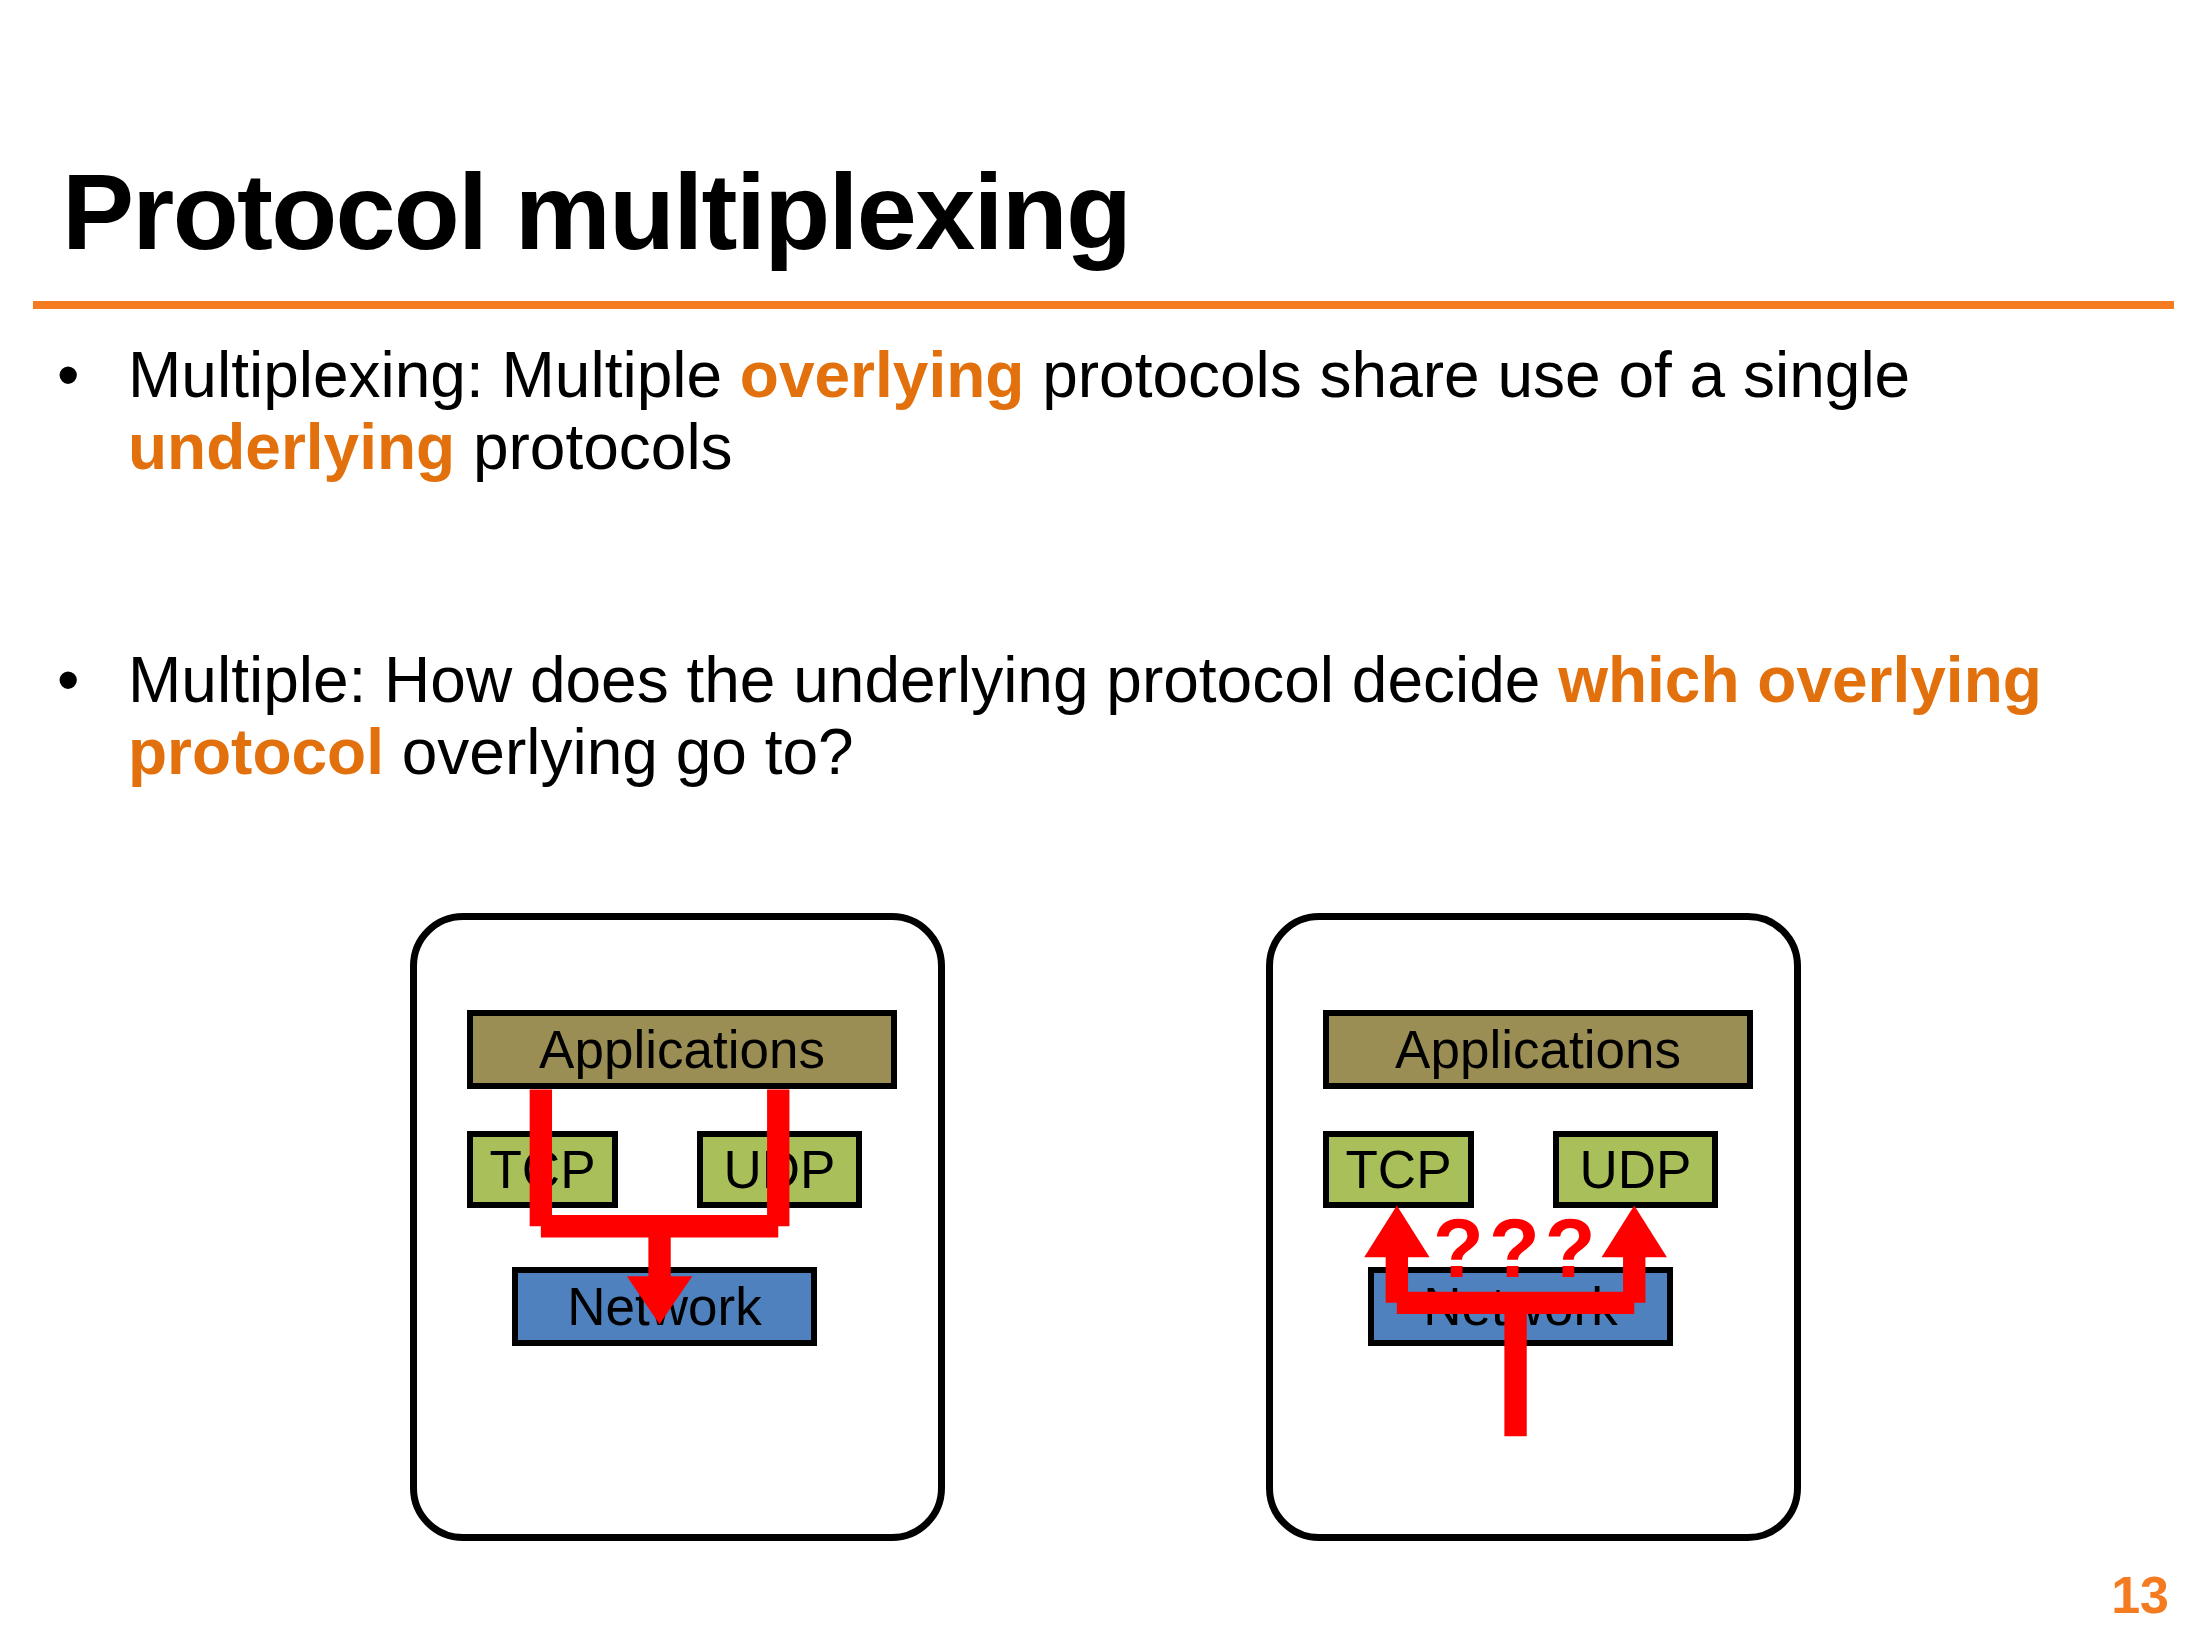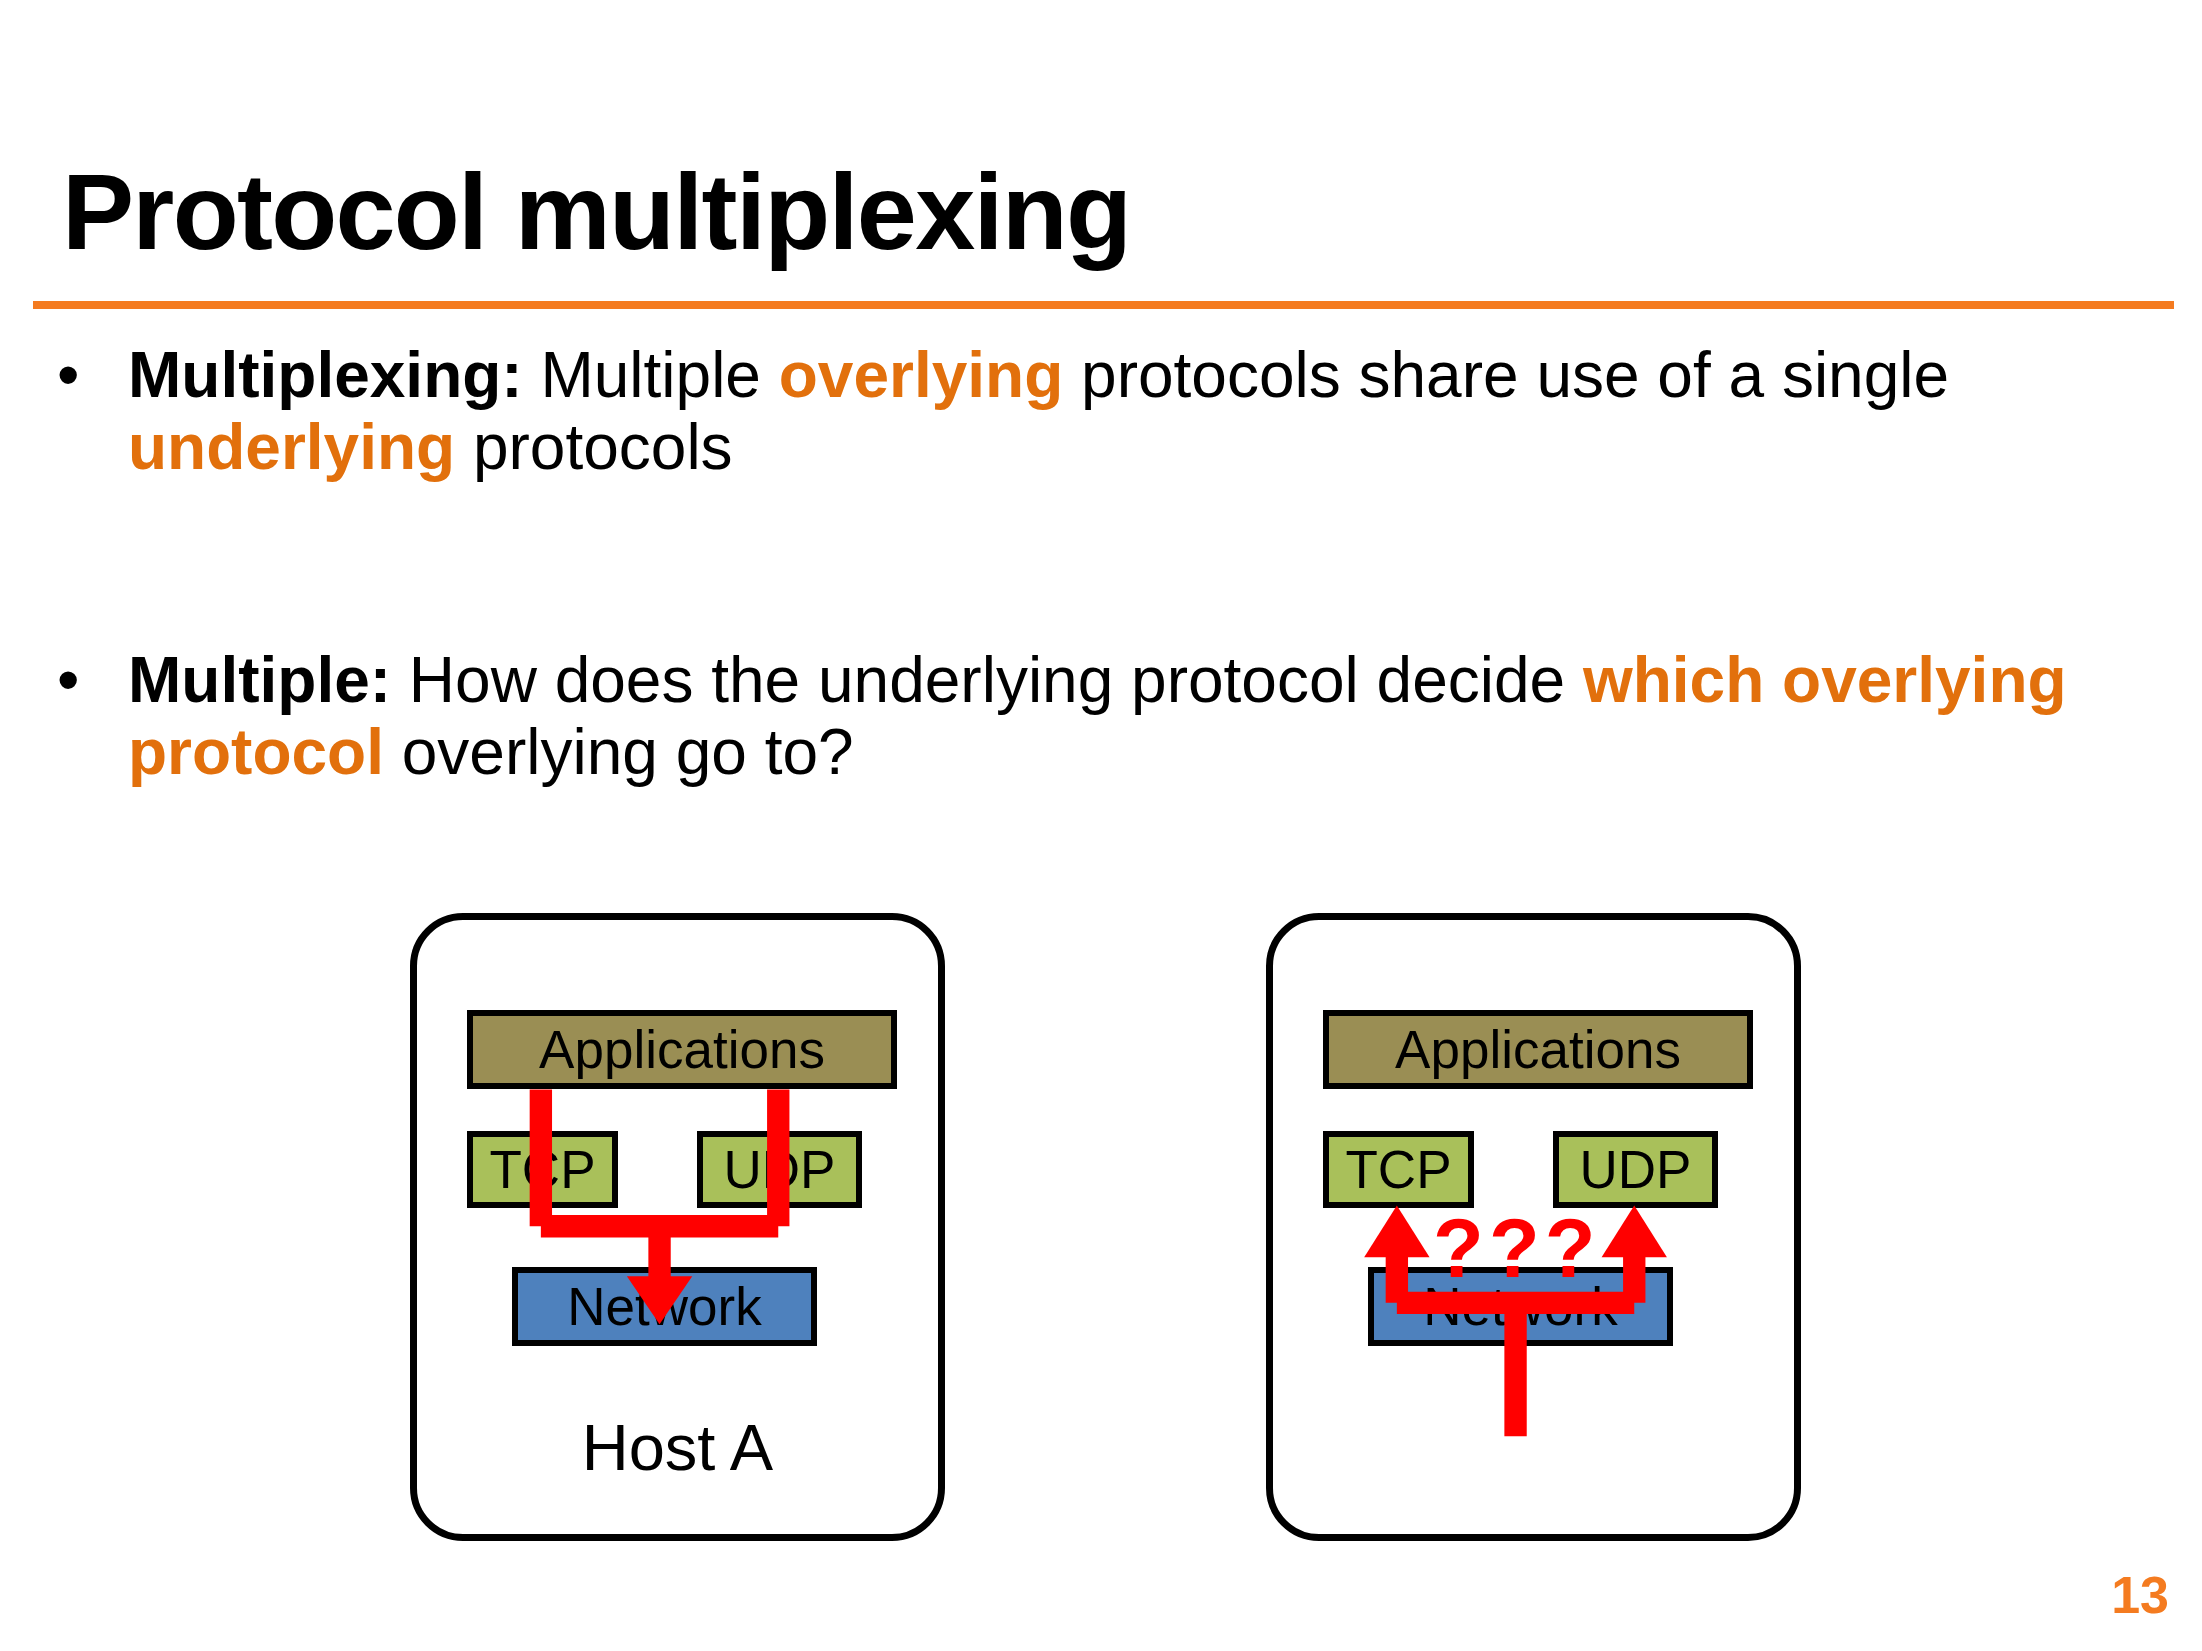--- a/index.html
+++ b/index.html
@@ -63,21 +63,21 @@
   .bullet .dot {
     position: absolute;
     left: 24px;
     top: 0;
     font-size: 64px;
     line-height: 1.12;
     color: #000000;
   }
   .bullet-gap { height: 162px; }
 
-  .b { font-weight: bold; }
+  .b { font-weight: normal; }
   .hl { color: #E2700C; font-weight: bold; }
 
   
   .diagram {
     position: absolute;
     left: 0;
     top: 903px;
     width: 2141px;
     height: 688px;
   }
@@ -216,21 +216,20 @@
 
         <path d="M 420 197 L 420 356" stroke="#FF0000" stroke-width="26" fill="none"></path>
 
         <path d="M 144 356 L 420 356" stroke="#FF0000" stroke-width="26" fill="none"></path>
 
         <path d="M 282 356 L 282 420" stroke="#FF0000" stroke-width="26" fill="none"></path>
 
         <polygon points="282,470 244,414 320,414" fill="#FF0000"></polygon>
       </svg>
 
-      <div class="host-label">Host A</div>
     </div>
 
     <div class="host host-b">
 
       <div class="layer layer-apps">Applications</div>
       <div class="layer layer-tcp">TCP</div>
       <div class="layer layer-udp">UDP</div>
       <div class="layer layer-net">Network</div>
 
       <svg class="arrows" viewBox="0 0 622 730">

